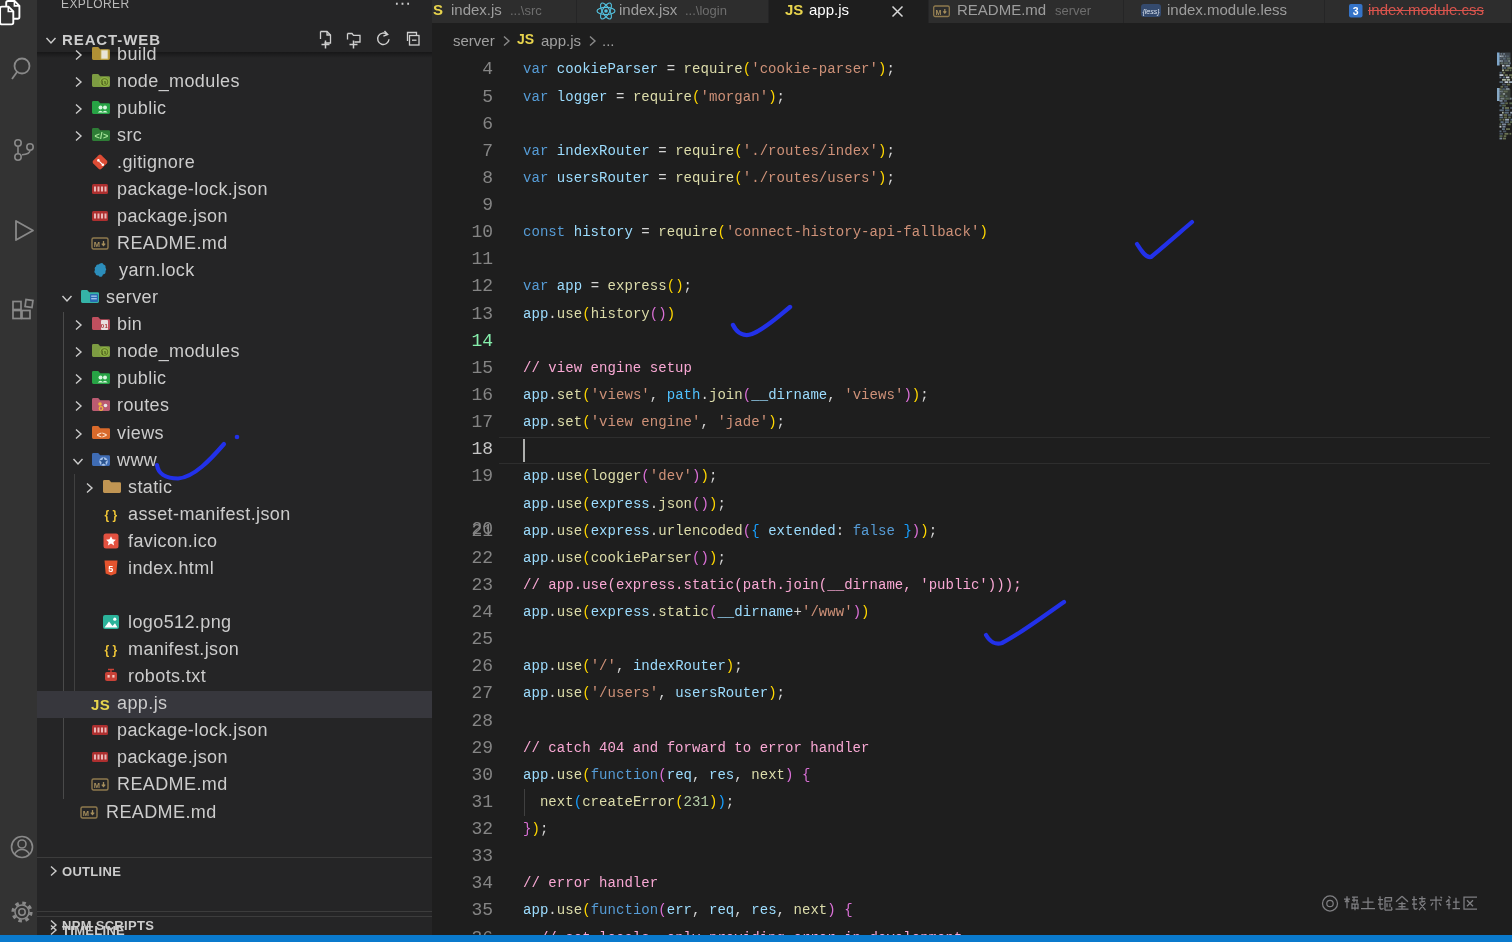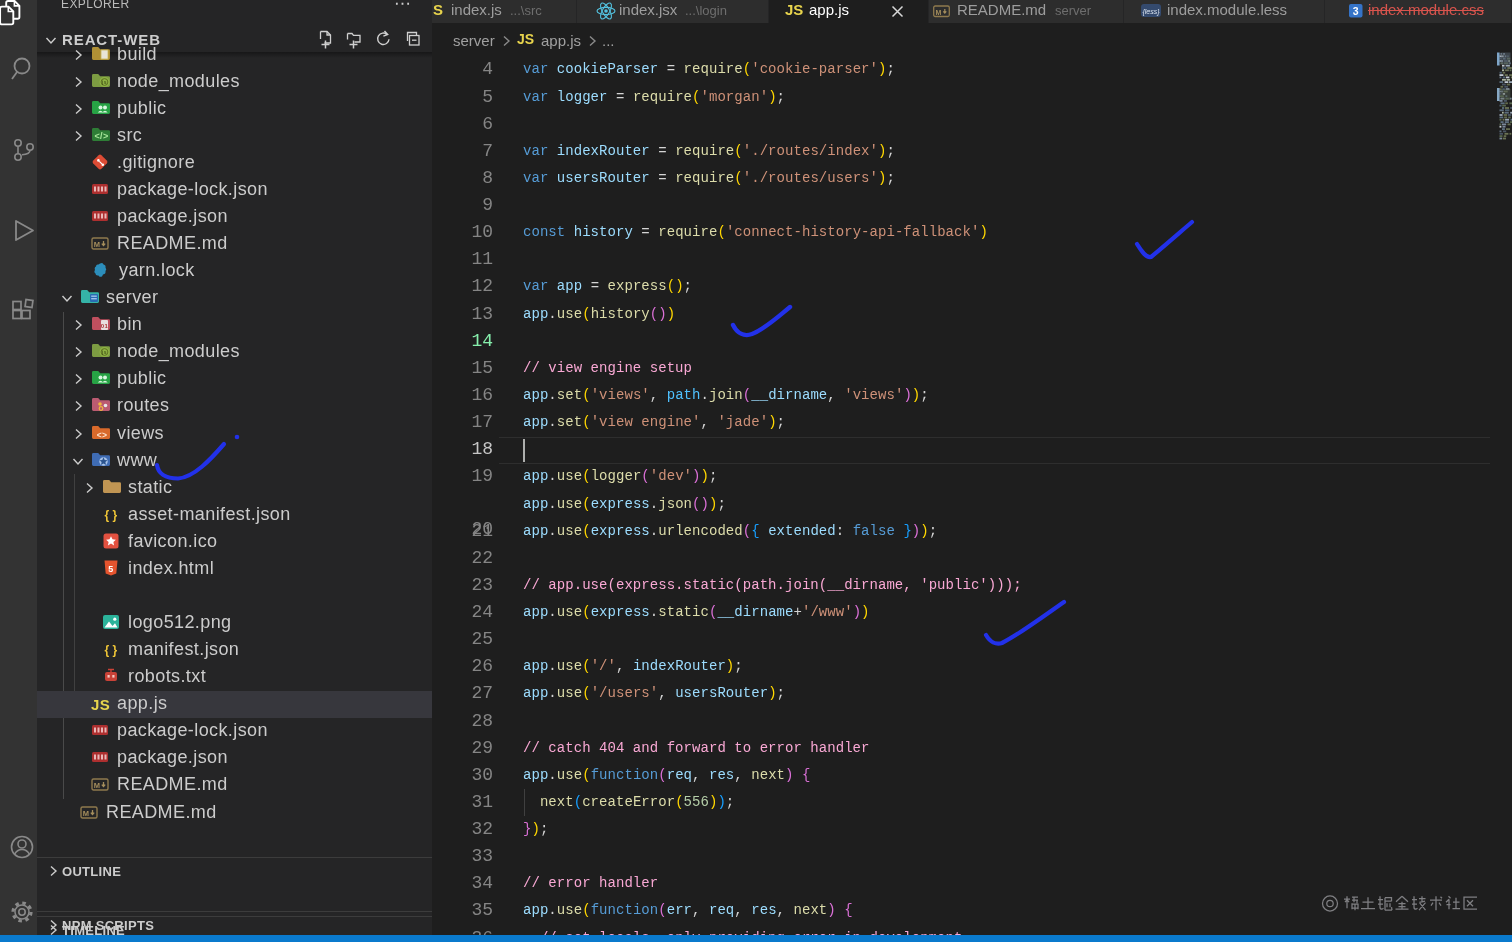--- a/index.html
+++ b/index.html
@@ -473,36 +473,37 @@
 <div class="ln" style="top:409.1px;color:#858585">17</div>
 <div class="cl" style="top:409.1px"><span class="v">app</span><span class="p">.</span><span class="f">set</span><span class="g">(</span><span class="s">'view engine'</span><span class="p">,</span> <span class="s">'jade'</span><span class="g">)</span><span class="p">;</span></div>
 <div class="ln" style="top:436.2px;color:#c6c6c6">18</div>
 <div class="ln" style="top:463.3px;color:#858585">19</div>
 <div class="cl" style="top:463.3px"><span class="v">app</span><span class="p">.</span><span class="f">use</span><span class="g">(</span><span class="f">logger</span><span class="m">(</span><span class="s">'dev'</span><span class="m">)</span><span class="g">)</span><span class="p">;</span></div>
 <div class="ln" style="top:516px;color:#858585">20</div>
 <div class="cl" style="top:490.5px"><span class="v">app</span><span class="p">.</span><span class="f">use</span><span class="g">(</span><span class="v">express</span><span class="p">.</span><span class="f">json</span><span class="m">()</span><span class="g">)</span><span class="p">;</span></div>
 <div class="ln" style="top:517.6px;color:#858585">21</div>
 <div class="cl" style="top:517.6px"><span class="v">app</span><span class="p">.</span><span class="f">use</span><span class="g">(</span><span class="v">express</span><span class="p">.</span><span class="f">urlencoded</span><span class="m">(</span><span class="b">{</span> <span class="v">extended</span><span class="p">:</span> <span class="k">false</span> <span class="b">}</span><span class="m">)</span><span class="g">)</span><span class="p">;</span></div>
 <div class="ln" style="top:544.7px;color:#858585">22</div>
+<div class="cl" style="top:544.7px"><span class="v">app</span><span class="p">.</span><span class="f">use</span><span class="g">(</span><span class="f">cookieParser</span><span class="m">()</span><span class="g">)</span><span class="p">;</span></div>
 <div class="ln" style="top:571.9px;color:#858585">23</div>
 <div class="cl" style="top:571.9px"><span class="c">// app.use(express.static(path.join(__dirname, 'public')));</span></div>
 <div class="ln" style="top:599.0px;color:#858585">24</div>
 <div class="cl" style="top:599.0px"><span class="v">app</span><span class="p">.</span><span class="f">use</span><span class="g">(</span><span class="v">express</span><span class="p">.</span><span class="f">static</span><span class="m">(</span><span class="v">__dirname</span><span class="p">+</span><span class="s">'/www'</span><span class="m">)</span><span class="g">)</span></div>
 <div class="ln" style="top:626.1px;color:#858585">25</div>
 <div class="ln" style="top:653.3px;color:#858585">26</div>
 <div class="cl" style="top:653.3px"><span class="v">app</span><span class="p">.</span><span class="f">use</span><span class="g">(</span><span class="s">'/'</span><span class="p">,</span> <span class="v">indexRouter</span><span class="g">)</span><span class="p">;</span></div>
 <div class="ln" style="top:680.4px;color:#858585">27</div>
 <div class="cl" style="top:680.4px"><span class="v">app</span><span class="p">.</span><span class="f">use</span><span class="g">(</span><span class="s">'/users'</span><span class="p">,</span> <span class="v">usersRouter</span><span class="g">)</span><span class="p">;</span></div>
 <div class="ln" style="top:707.5px;color:#858585">28</div>
 <div class="ln" style="top:734.6px;color:#858585">29</div>
 <div class="cl" style="top:734.6px"><span class="c">// catch 404 and forward to error handler</span></div>
 <div class="ln" style="top:761.8px;color:#858585">30</div>
 <div class="cl" style="top:761.8px"><span class="v">app</span><span class="p">.</span><span class="f">use</span><span class="g">(</span><span class="k">function</span><span class="m">(</span><span class="v">req</span><span class="p">,</span> <span class="v">res</span><span class="p">,</span> <span class="f">next</span><span class="m">)</span> <span class="m">{</span></div>
 <div class="ln" style="top:788.9px;color:#858585">31</div>
-<div class="cl" style="top:788.9px">  <span class="f">next</span><span class="b">(</span><span class="f">createError</span><span class="g">(</span><span class="n">556</span><span class="g">)</span><span class="b">)</span><span class="p">;</span></div>
+<div class="cl" style="top:788.9px">  <span class="f">next</span><span class="b">(</span><span class="f">createError</span><span class="g">(</span><span class="n">231</span><span class="g">)</span><span class="b">)</span><span class="p">;</span></div>
 <div class="ln" style="top:816.0px;color:#858585">32</div>
 <div class="cl" style="top:816.0px"><span class="m">}</span><span class="g">)</span><span class="p">;</span></div>
 <div class="ln" style="top:843.2px;color:#858585">33</div>
 <div class="ln" style="top:870.3px;color:#858585">34</div>
 <div class="cl" style="top:870.3px"><span class="c">// error handler</span></div>
 <div class="ln" style="top:897.4px;color:#858585">35</div>
 <div class="cl" style="top:897.4px"><span class="v">app</span><span class="p">.</span><span class="f">use</span><span class="g">(</span><span class="k">function</span><span class="m">(</span><span class="v">err</span><span class="p">,</span> <span class="v">req</span><span class="p">,</span> <span class="v">res</span><span class="p">,</span> <span class="f">next</span><span class="m">)</span> <span class="m">{</span></div>
 <div class="ln" style="top:924.6px;color:#858585">36</div>
 <div class="cl" style="top:924.6px">  <span class="c">// set locals, only providing error in development</span></div>
 <div class="abs" style="left:91px;top:439px;width:2px;height:23px;background:#aeafad"></div>

